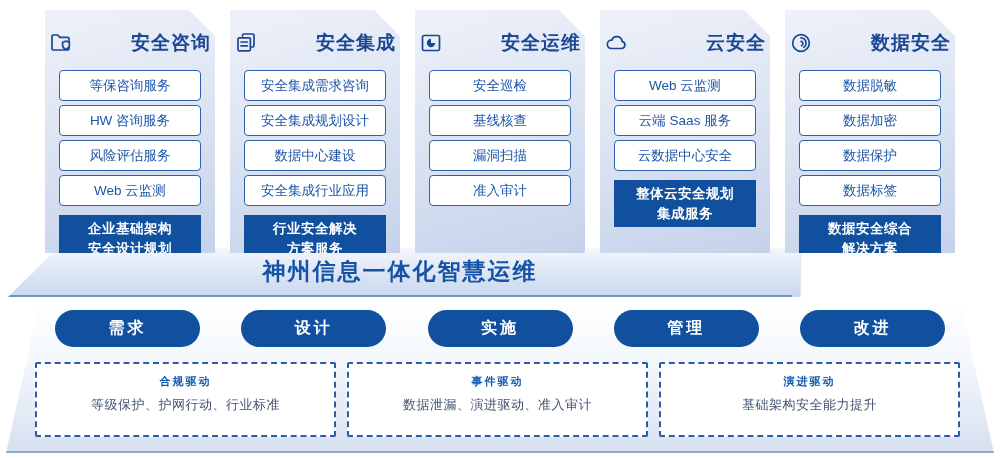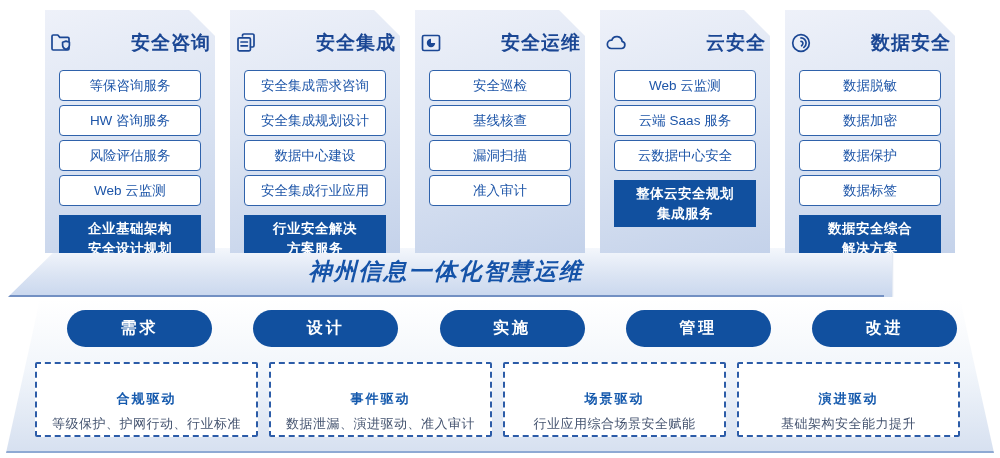--- a/index.html
+++ b/index.html
@@ -31,56 +31,55 @@
   }
   .card-highlight{
     margin:9px 14px 0;height:47px;background:var(--primary);
     color:#fff;font-weight:bold;font-size:13.5px;line-height:1.45;
     display:flex;align-items:center;justify-content:center;text-align:center;
     white-space:pre-line;letter-spacing:.5px;
   }
 
   
   .banner{
-    position:absolute;left:0;top:248px;width:892px;height:49px;z-index:2;
+    position:absolute;left:0;top:248px;width:800px;height:49px;z-index:2;
     background:linear-gradient(180deg,#f4f7fc 0%,#dbe4f3 55%,#c9d7ee 100%);
     clip-path:polygon(58px 0,942px 0,992px 100%,8px 100%);
     filter:drop-shadow(0 1px 1px rgba(110,140,190,.55));
-    font-style:italic;
   }
   .banner-line{position:absolute;left:8px;right:8px;bottom:0;height:2px;background:#7390c3;}
   .banner-title{
     position:relative;text-align:center;line-height:46px;
     font-size:23px;font-weight:bold;color:var(--banner-blue);letter-spacing:2px;
   }
 
   
   .platform{
     position:absolute;left:0;top:300px;width:1000px;height:153px;z-index:1;
     background:linear-gradient(180deg,#ffffff 0%,#f2f6fb 45%,#d6e0f0 100%);
     clip-path:polygon(40px 0,960px 0,994px 100%,6px 100%);
     filter:drop-shadow(0 1px 1px rgba(130,160,205,.55));
   }
   .platform-line{position:absolute;left:6px;right:6px;bottom:0;height:2px;background:#8ea9d3;}
 
   
-  .pills{position:absolute;left:67px;top:310px;width:890px;display:flex;justify-content:space-between;z-index:4;}
+  .pills{position:absolute;left:55px;top:310px;width:890px;display:flex;justify-content:space-between;z-index:4;}
   .pill{
     width:145px;height:37px;border-radius:19px;background:var(--primary);
     color:#fff;font-weight:bold;font-size:16px;letter-spacing:3px;
     display:flex;align-items:center;justify-content:center;
   }
 
   
   .drivers{position:absolute;left:35px;top:362px;width:925px;height:75px;display:flex;gap:11px;z-index:4;}
   .driver{
     flex:1;background:#fff;border:2px dashed var(--dash-blue);border-radius:2px;
     text-align:center;padding-top:10px;box-sizing:border-box;
   }
-  .driver-title{font-size:13px;font-weight:bold;color:var(--driver-title);letter-spacing:2px;margin-top:16px;}
+  .driver-title{font-size:11px;font-weight:bold;color:var(--driver-title);letter-spacing:2px;}
   .driver-desc{margin-top:7px;font-size:13px;color:var(--driver-desc);letter-spacing:.5px;white-space:nowrap;}
 </style>
 </head>
 <body>
 
 <div class="stage">
 
   <div class="cards">
 
     <div class="card">
@@ -194,22 +193,18 @@
   <div class="drivers">
     <div class="driver">
       <div class="driver-title">合规驱动</div>
       <div class="driver-desc">等级保护、护网行动、行业标准</div>
     </div>
     <div class="driver">
       <div class="driver-title">事件驱动</div>
       <div class="driver-desc">数据泄漏、演进驱动、准入审计</div>
     </div>
     <div class="driver">
-      <div class="driver-title">场景驱动</div>
-      <div class="driver-desc">行业应用综合场景安全赋能</div>
-    </div>
-    <div class="driver">
       <div class="driver-title">演进驱动</div>
       <div class="driver-desc">基础架构安全能力提升</div>
     </div>
   </div>
 
 </div>
 
 </body></html>

